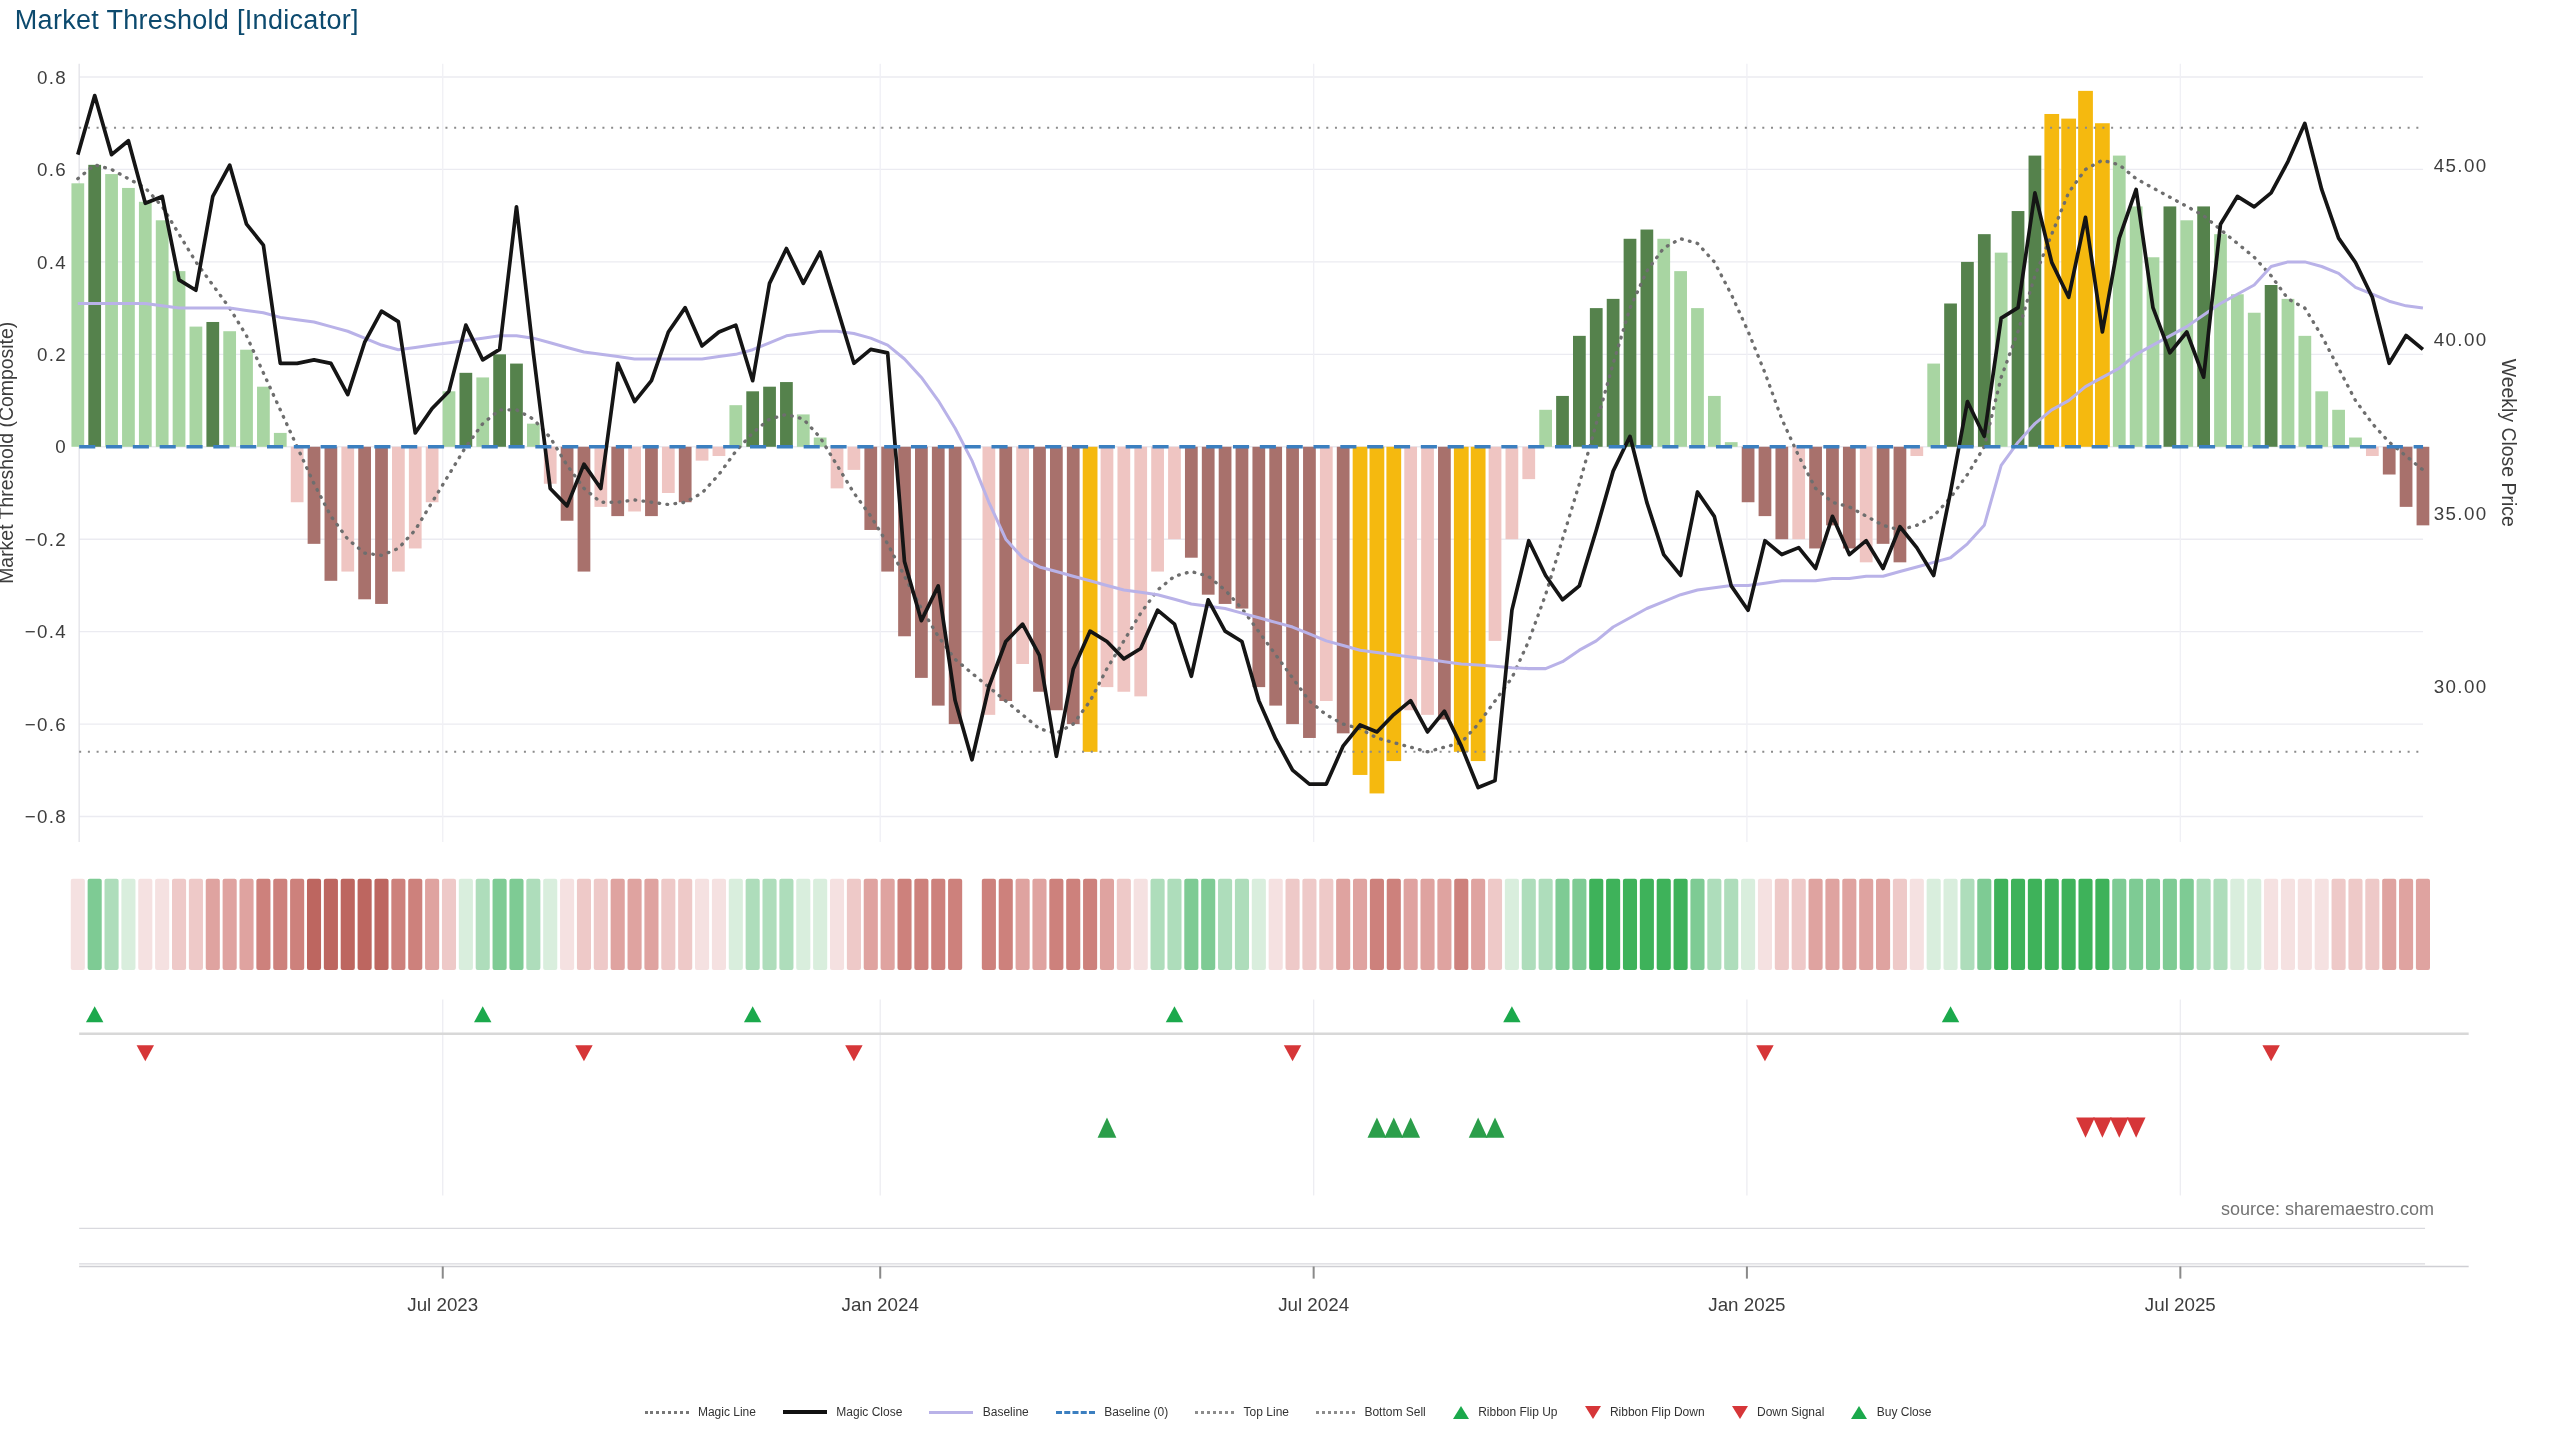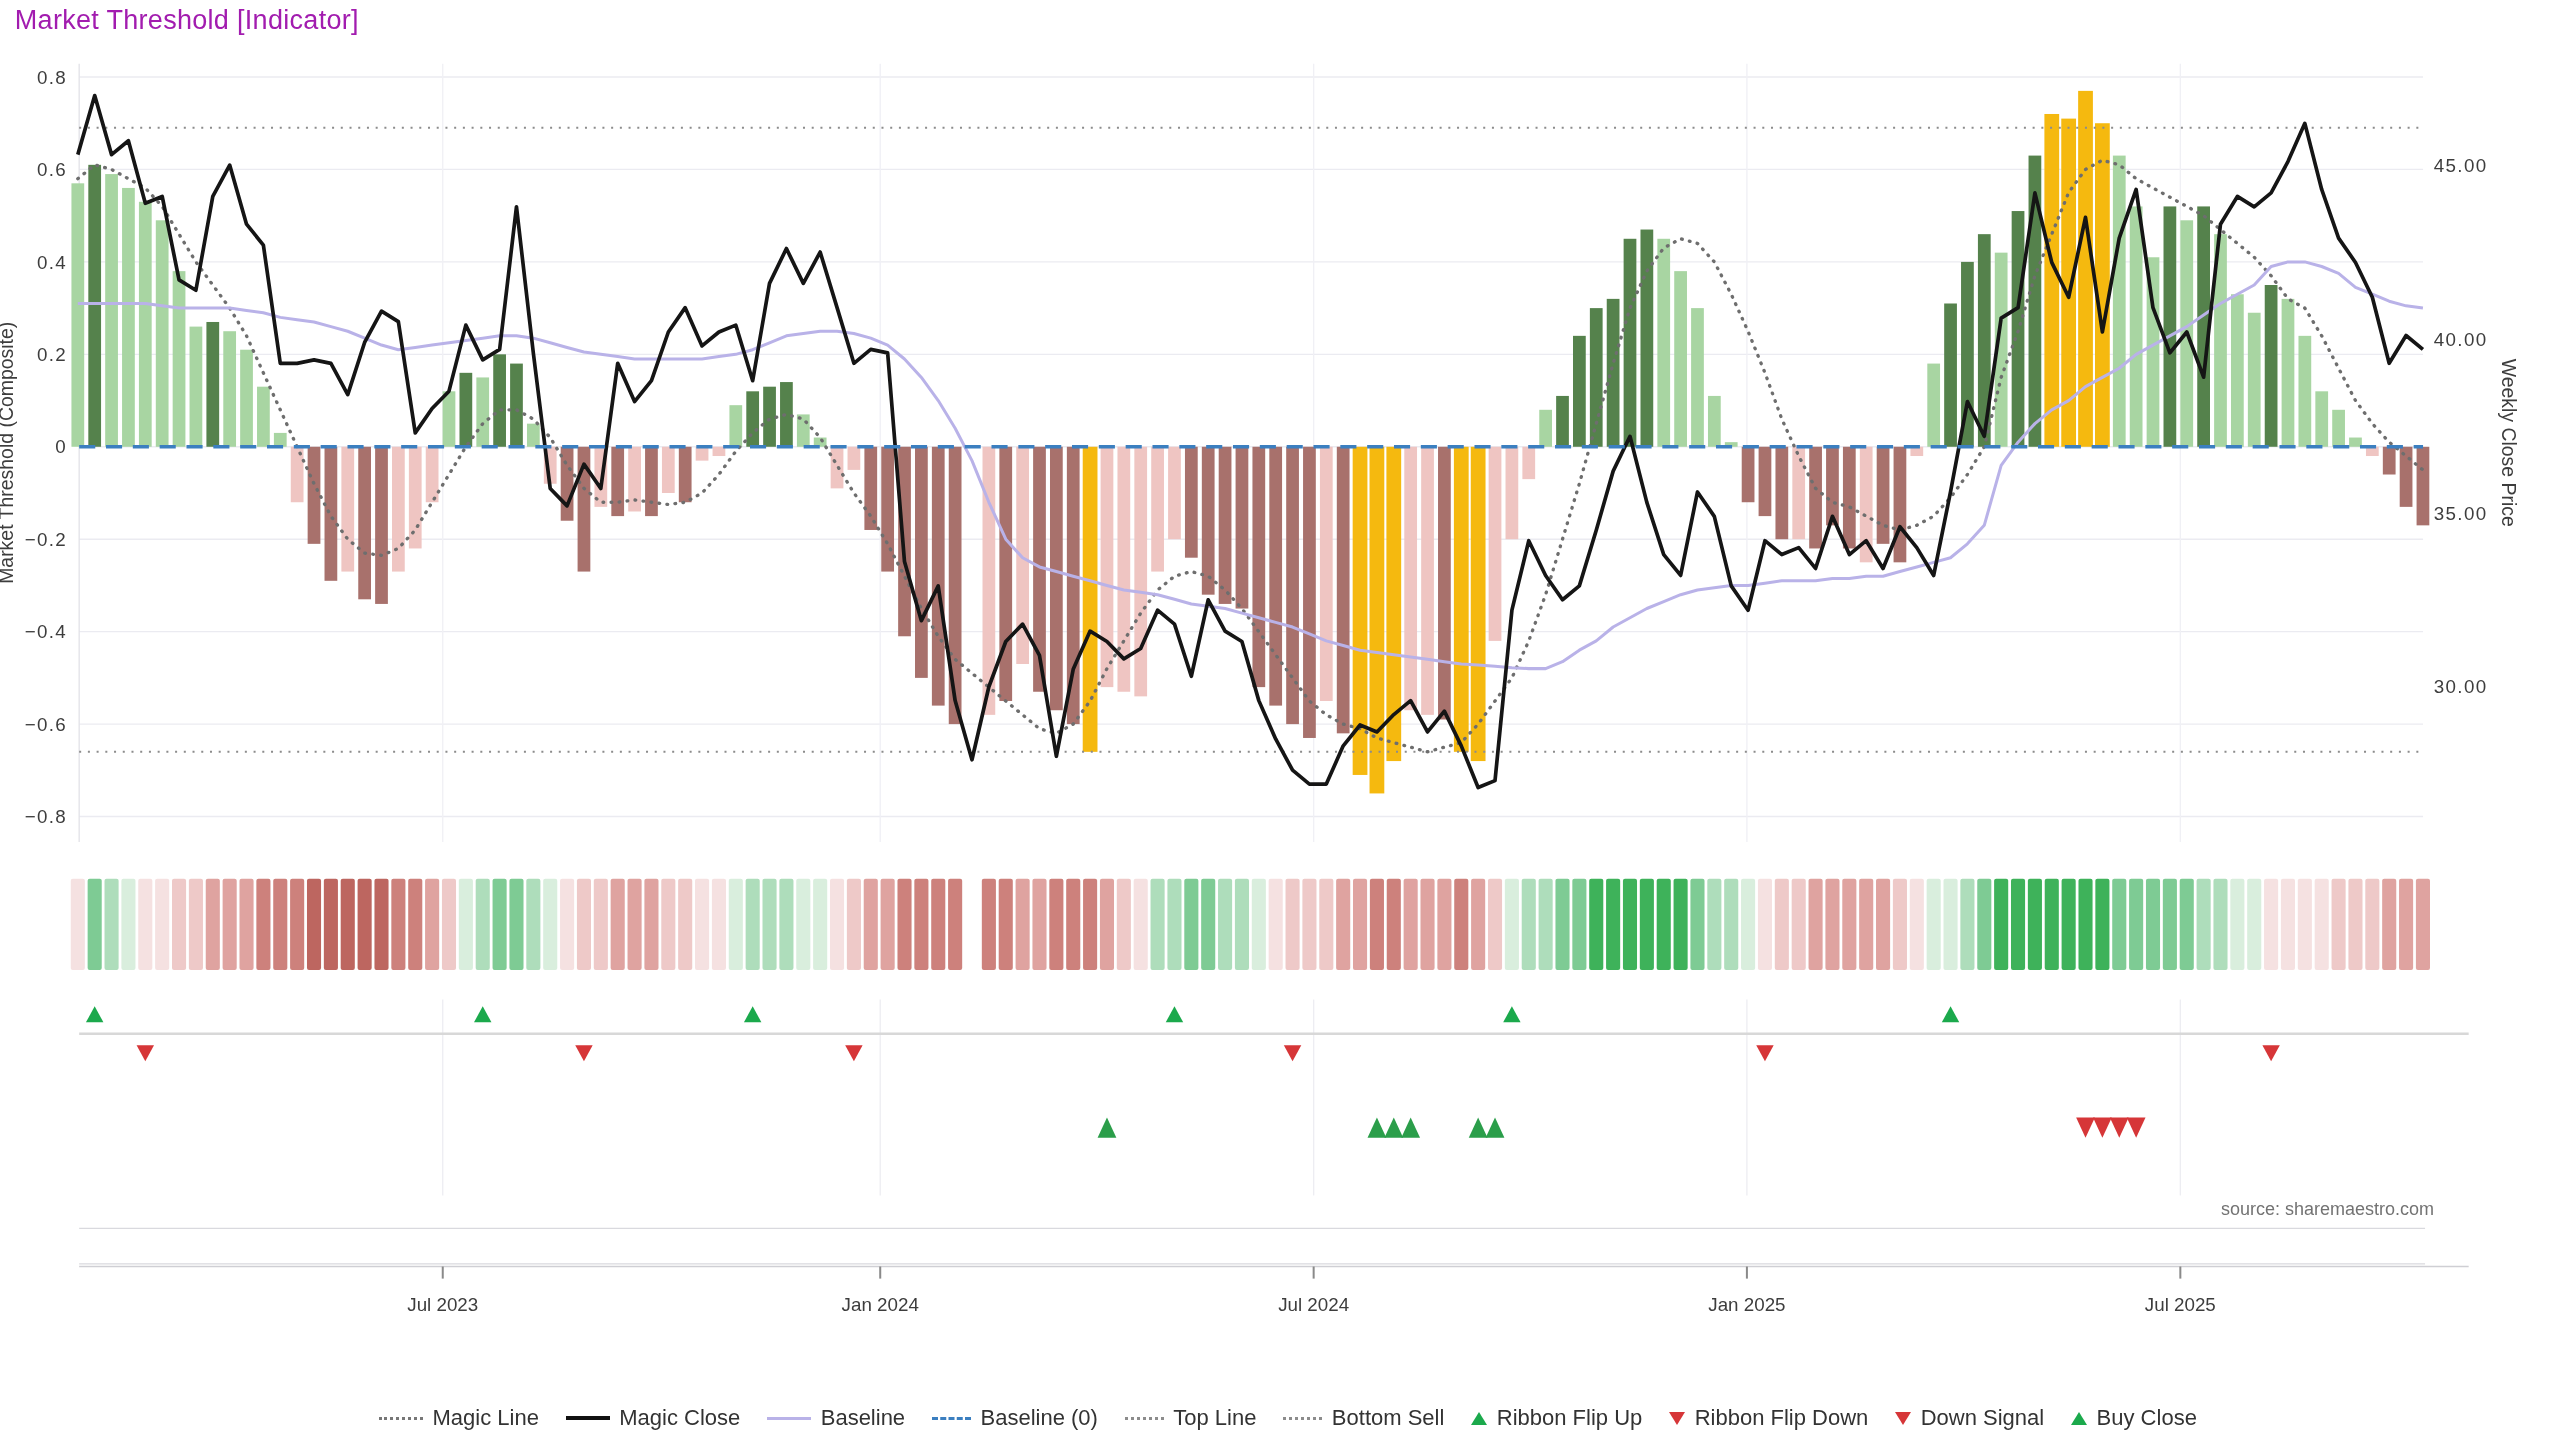--- a/index.html
+++ b/index.html
@@ -1,21 +1,21 @@
 <!DOCTYPE html>
 <html style="font-size:10.7px"><head>
 <meta charset="utf-8">
 <style>
   html,body{margin:0;padding:0;background:#ffffff;}
   body{width:2576px;height:1449px;position:relative;font-family:"Liberation Sans","DejaVu Sans",sans-serif;overflow:hidden;}
-  #page-title{position:absolute;left:14.8px;top:5.4px;font-size:27px;color:#a21caf;letter-spacing:0.3px;}
+  #page-title{position:absolute;left:14.8px;top:5.4px;font-size:27px;color:#0c4a6e;letter-spacing:0.3px;}
   #chart{position:absolute;left:0;top:0;}
   #source-note{position:absolute;right:142px;top:1199px;font-size:18px;color:#737373;}
   #legend{position:absolute;left:0;right:0;top:1405px;display:flex;justify-content:center;align-items:center;gap:27px;}
-  .legend-item{display:flex;align-items:center;gap:9.4px;font-size:22px;color:#333;}
+  .legend-item{display:flex;align-items:center;gap:9.4px;font-size:12px;color:#333;}
   .sw{display:inline-block;width:44px;height:0;}
   .sw.dot{border-top:3.4px dotted #777;}
   .sw.dot2{border-top:3.4px dotted #8c8c8c;width:39px;}
   .sw.black{border-top:4.7px solid #111;}
   .sw.purple{border-top:3.4px solid #b9b2e8;}
   .sw.blue{border-top:3.4px dashed #3b7fc0;width:39px;}
   .tri{display:inline-block;width:0;height:0;}
   .tri.up{border-left:8px solid transparent;border-right:8px solid transparent;border-bottom:13.4px solid #1ba94c;}
   .tri.down{border-left:8px solid transparent;border-right:8px solid transparent;border-top:13.4px solid #d63638;}
   svg text{font-family:"Liberation Sans","DejaVu Sans",sans-serif;fill:#3d3d3d;}

